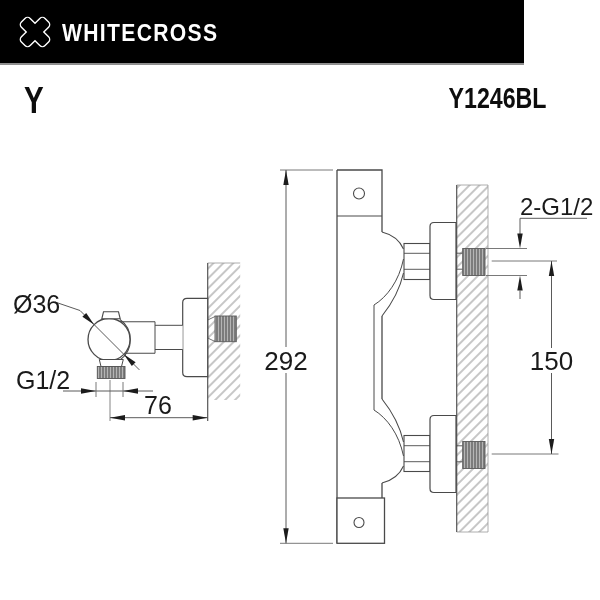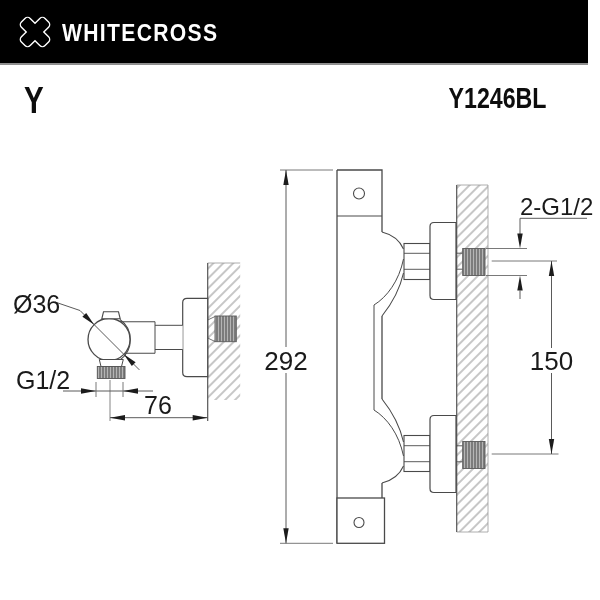--- a/index.html
+++ b/index.html
@@ -1,19 +1,19 @@
 <!DOCTYPE html>
 <html><head>
 <meta charset="utf-8">
 <style>
   html,body{margin:0;padding:0;background:#ffffff;width:600px;height:600px;overflow:hidden;
             font-family:"Liberation Sans", sans-serif;}
   .page{position:relative;width:600px;height:600px;background:#fff;}
   
-  .header{position:absolute;left:0;top:0;width:588px;height:63px;background:#000;
+  .header{position:absolute;left:0;top:0;width:524px;height:63px;background:#000;
           border-bottom:2px solid #8f8f8f;display:flex;align-items:center;}
   .logo{position:absolute;left:17px;top:14px;width:36px;height:36px;}
   .brand{position:absolute;left:62px;top:19px;color:#fff;font-weight:bold;font-size:24px;
          letter-spacing:1.5px;transform:scaleX(0.88);transform-origin:left center;white-space:nowrap;}
   
   .series{position:absolute;left:24px;top:80px;font-weight:bold;font-size:36px;color:#0d0d0d;
           transform:scaleX(0.82);transform-origin:left center;}
   .model{position:absolute;right:53px;top:82px;font-weight:bold;font-size:29px;color:#0d0d0d;
          transform:scaleX(0.80);transform-origin:right center;white-space:nowrap;}
   

